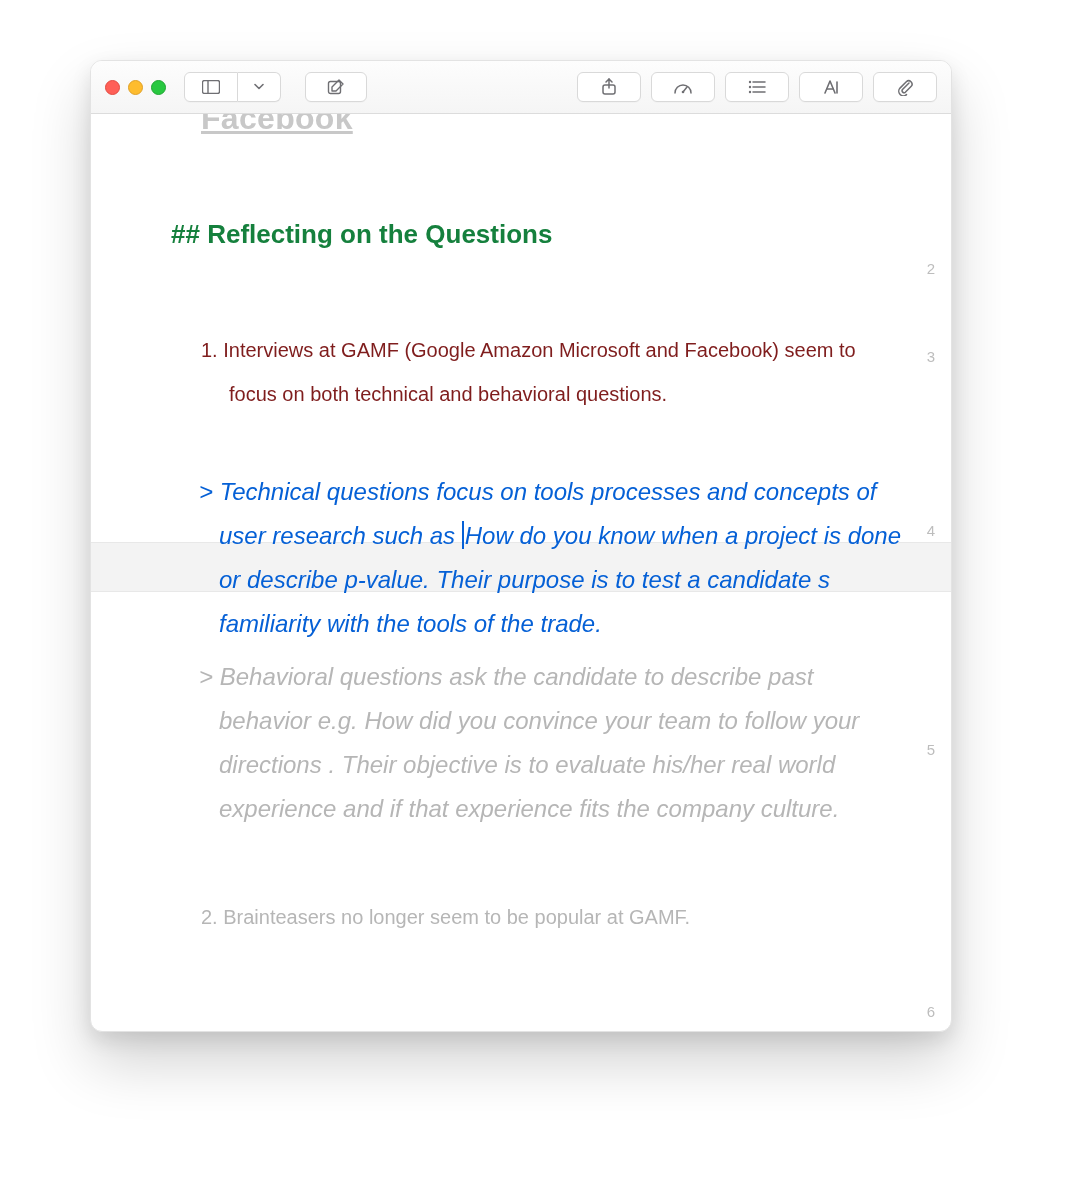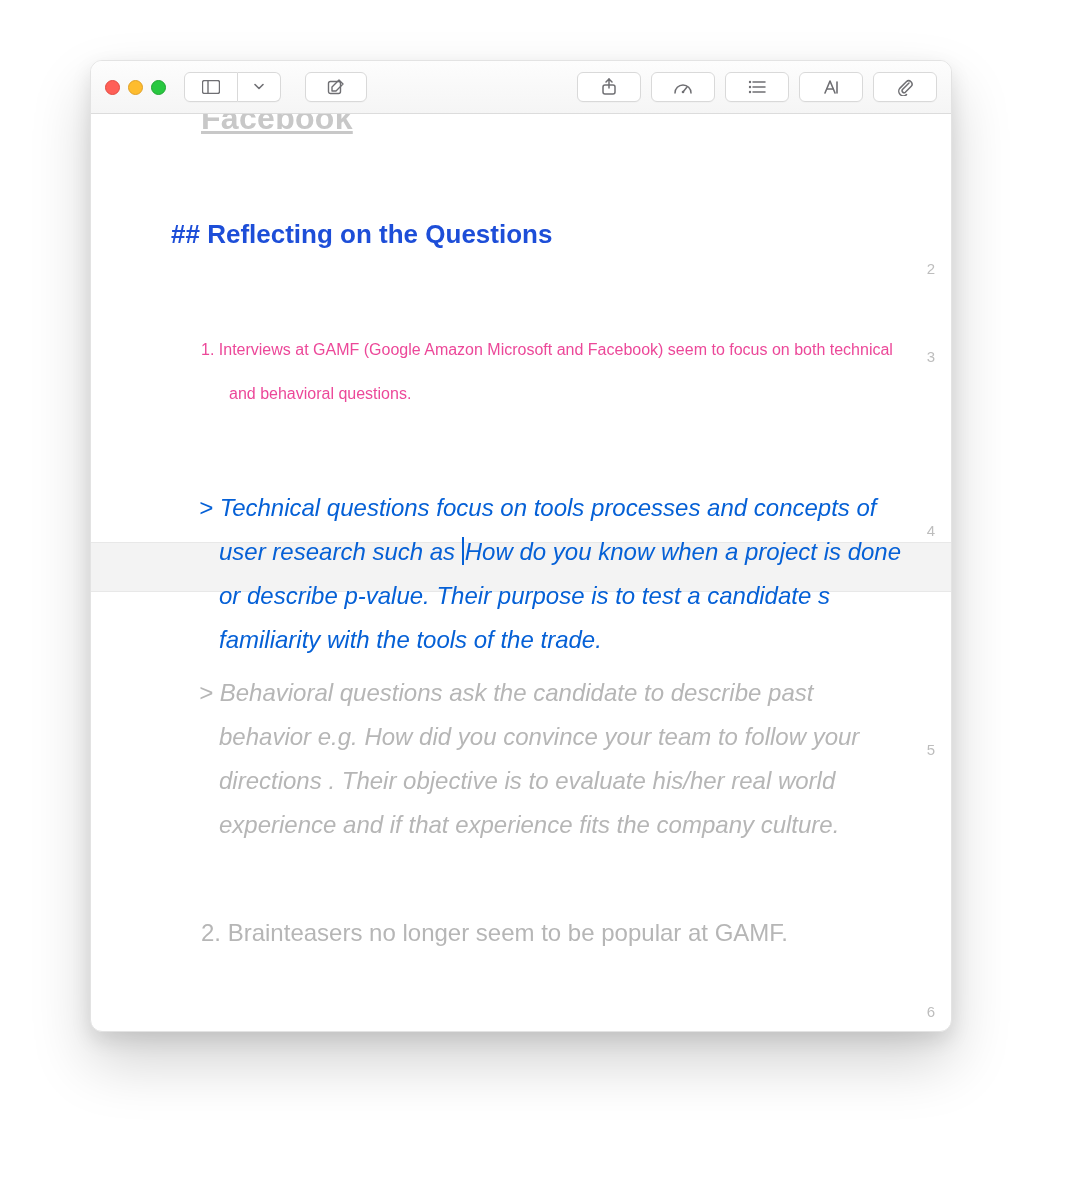--- a/index.html
+++ b/index.html
@@ -90,28 +90,28 @@
   }
   .heading-cut {
     font-weight: 800;
     text-decoration: underline;
     color: #c8c8c8;
     letter-spacing: 0.3px;
     margin-top: -18px;
     padding-left: 30px;
   }
   .h2 {
-    color: #1d4ed8;
+    color: #15803d;
     font-weight: 800;
     font-size: 26px;
     margin-top: 72px;
   }
   .para {
-    color: #ec4899;
-    font-size: 16px;
+    color: #7f1d1d;
+    font-size: 20px;
     line-height: 44px;
     padding-left: 58px;
     text-indent: -28px;
     margin-top: 72px;
   }
   .quote {
     font-style: italic;
     color: #b6b6b6;
     font-size: 24px;
     line-height: 44px;
@@ -124,21 +124,21 @@
     font-style: italic;
   }
   .quote.active {
     color: #0560d6;
   }
   .quote.active .qmark {
     color: #0560d6;
   }
   .para2 {
     color: #b6b6b6;
-    font-size: 24px;
+    font-size: 20px;
     line-height: 44px;
     padding-left: 58px;
     text-indent: -28px;
     margin-top: 64px;
   }
   
   .lineband {
     position: absolute;
     left: 0;
     right: 0;
@@ -279,21 +279,21 @@
           <span> </span>
           <span>Reflecting on the Questions</span>
         </div>
 
         <div class="row para">
           <span>1.</span>
           <span> </span>
           <span>Interviews at GAMF (Google Amazon Microsoft and Facebook) seem to focus on both technical and behavioral questions.</span>
         </div>
 
-        <div class="row quote active" style="margin-top:70px;">
+        <div class="row quote active" style="margin-top:54px;">
           <span class="qmark">&gt;</span>
           <span> </span>
           <span>Technical questions focus on tools processes and concepts of user research such as </span><span class="caret"></span><span>How do you know when a project is done or describe p-value. Their purpose is to test a candidate s familiarity with the tools of the trade.</span>
         </div>
 
         <div class="row quote" style="margin-top:9px;">
           <span class="qmark">&gt;</span>
           <span> </span>
           <span>Behavioral questions ask the candidate to describe past behavior e.g. How did you convince your team to follow your directions . Their objective is to evaluate his/her real world experience and if that experience fits the company culture.</span>
         </div>

